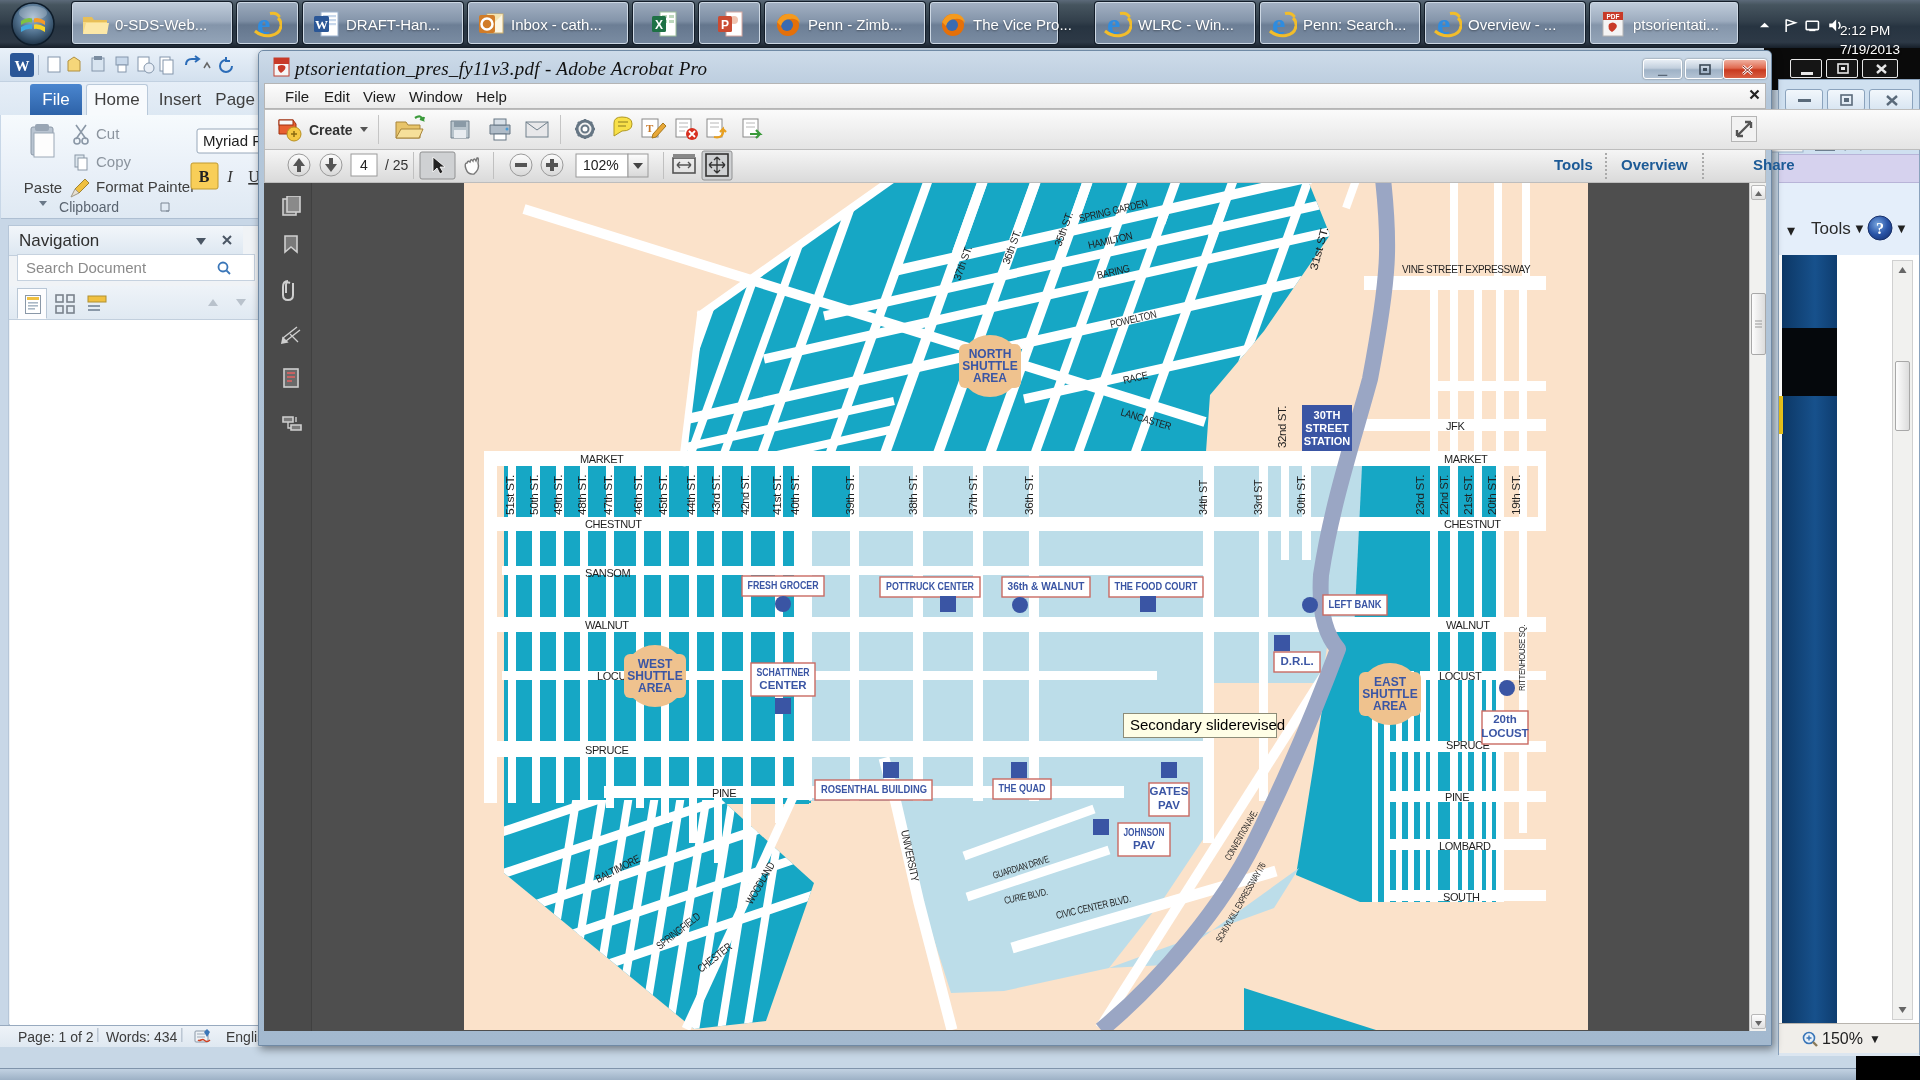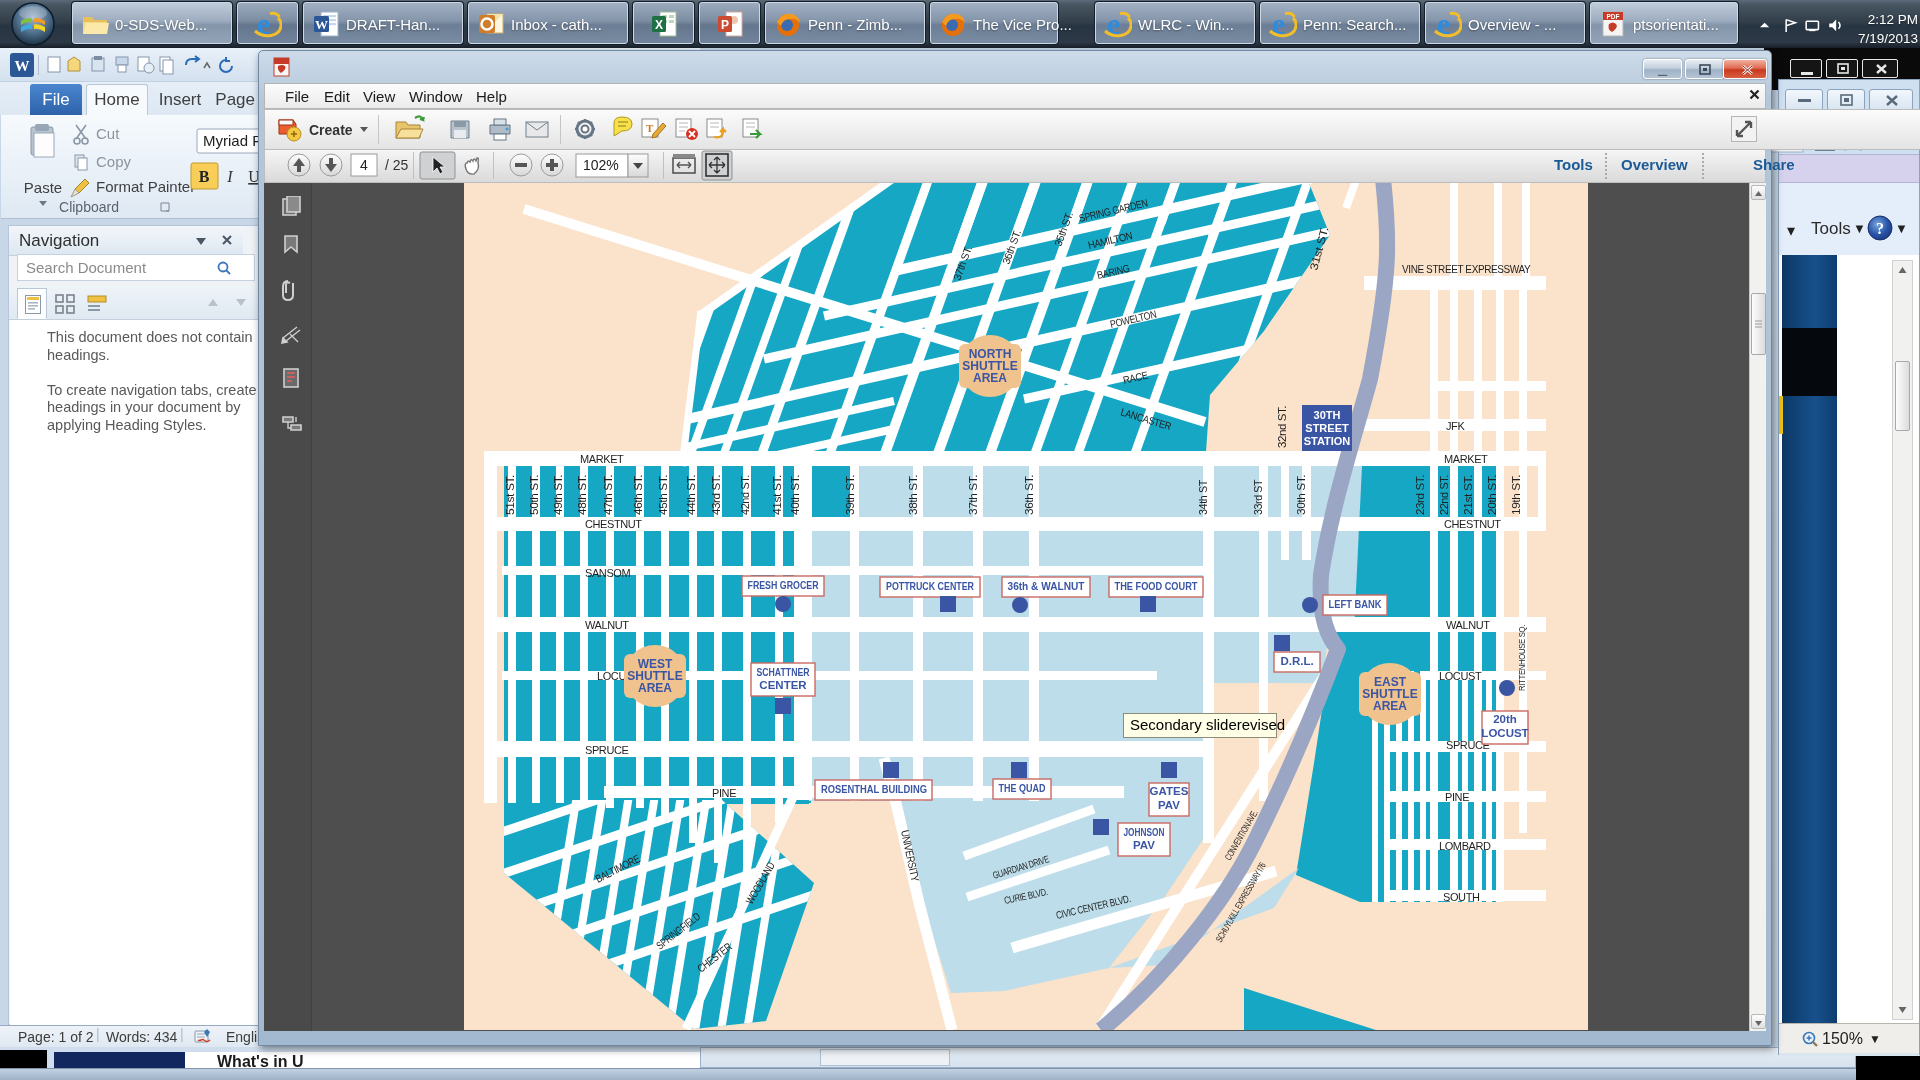--- a/index.html
+++ b/index.html
@@ -11,21 +11,21 @@
 .tbtn { position:absolute; top:2px; height:42px; border-radius:3px;
   background:linear-gradient(#a2b0c2 0%, #8495aa 45%, #6c7e95 55%, #7a8ca2 100%);
   border:1px solid #cdd8e4; box-shadow:0 0 0 1px #141e2a; color:#fff; font-size:15px; }
 .tbtn.lit { background:linear-gradient(#bECBDA 0%, #9dacbf 45%, #8495aa 55%, #93a4b8 100%); }
 .tbtn .lbl { position:absolute; left:42px; top:13px; white-space:nowrap; overflow:hidden; width:110px; text-shadow:0 1px 2px rgba(0,0,0,.4); font-size:15px;}
 .ic28 { position:absolute; left:8px; top:7px; width:28px; height:28px; }
 .ticon { position:absolute; top:2px; height:42px; width:60px; border-radius:3px;
   background:linear-gradient(#9baabc 0%, #7c8da3 45%, #64768d 55%, #72849b 100%);
   border:1px solid #cdd8e4; box-shadow:0 0 0 1px #141e2a; }
 .ticon .ic28 { left:16px; }
-#clock { position:absolute; right:2px; top:10px; text-align:right; font-size:13.5px; line-height:19px; color:#fff; text-shadow:0 1px 2px rgba(0,0,0,.5); width:78px;}
+#clock { position:absolute; right:2px; top:21px; text-align:left; font-size:13.5px; line-height:19px; color:#fff; text-shadow:0 1px 2px rgba(0,0,0,.5); width:78px;}
 
 #word { position:absolute; left:0; top:48px; width:700px; height:999px; background:#c8d7e7; }
 #wqat { position:absolute; left:0; top:0; width:100%; height:34px; background:linear-gradient(#e9f1f9,#d3e0ee); border-bottom:1px solid #c2d1e1;}
 #wtabs { position:absolute; left:0; top:34px; width:100%; height:33px; background:linear-gradient(#e6eef7,#dde8f3); }
 .wtab { position:absolute; top:2px; height:31px; font-size:17px; color:#3f3f3f; text-align:center; }
 #wribbon { position:absolute; left:1px; top:67px; width:698px; height:104px; background:linear-gradient(#f6fafd,#e9f0f8 55%,#dfe9f3); border-bottom:1px solid #aebfd2; }
 #wnav { position:absolute; left:8px; top:177px; width:256px; height:800px; background:#f0f3f6; border:1px solid #b6c6d8; }
 
 #acro { position:absolute; left:258px; top:50px; width:1514px; height:996px;
   background:linear-gradient(#cddbe9 0%,#b4c7da 5%, #a3b9cf 100%); border:1px solid #708aa5; border-radius:5px 5px 0 0; box-shadow:2px 3px 9px rgba(0,0,0,.45); }
@@ -157,44 +157,34 @@
             <rect x="1" y="15" width="12" height="2" fill="#8a98a8"></rect>
           </svg>
   <svg style="position:absolute;right:44px;top:12px;width:12px;height:9px">
             <path d="M6 1 L11 8 L1 8 Z" fill="#b9c2cc"></path>
           </svg>
   <svg style="position:absolute;right:16px;top:12px;width:12px;height:9px">
             <path d="M1 1 L11 1 L6 8 Z" fill="#b9c2cc"></path>
           </svg>
 </div>
 <div style="position:absolute;left:1px;top:94px;width:252px;height:705px;background:#fff;"></div>
-<div style="position:absolute;left:38px;top:103px;width:213px;font-size:14.5px;line-height:17.5px;color:#595959;">This document does not contain headings.<br><br>To create navigation tabs, create headings in your document by applying Heading Styles.</div>
       </div>
     </div>
   <div id="wstatus">
       <span style="position:absolute;left:18px;top:3px;">Page: 1 of 2</span>
 <span style="position:absolute;left:96px;top:0px;color:#b0bcca;">|</span>
 <span style="position:absolute;left:106px;top:3px;">Words: 434</span>
 <span style="position:absolute;left:180px;top:0px;color:#b0bcca;">|</span>
 <svg style="position:absolute;left:194px;top:3px;width:18px;height:16px" viewBox="0 0 18 16">
         <rect x="1" y="2" width="13" height="11" rx="1" fill="#eef2f6" stroke="#8a98a8"></rect>
         <path d="M3 5 h8 M3 8 h8" stroke="#9aa8b6"></path>
         <path d="M4 11 C 6 13 8 9 10 11 S 14 13 16 11" stroke="#d04020" stroke-width="1.4" fill="none"></path>
         <path d="M10 3 L13 0 L16 3 L13 8 Z" fill="#3a76b8"></path>
       </svg>
 <span style="position:absolute;left:226px;top:3px;">Englis</span>
-    </div>
-  <div id="botwin">
-<div style="position:absolute;left:0px;top:3px;width:47px;height:30px;background:#000;"></div>
-<span style="position:absolute;left:56px;top:6px;font-size:13px;color:#c04030;font-weight:bold;">Fil</span>
-<div style="position:absolute;left:54px;top:5px;width:131px;height:20px;background:#12275e;"></div>
-<div style="position:absolute;left:185px;top:5px;width:515px;height:20px;background:#fff;"></div>
-<span style="position:absolute;left:217px;top:6px;font-size:16px;font-weight:bold;color:#1a1a1a;">What's in U</span>
-<div style="position:absolute;left:700px;top:0px;width:1156px;height:21px;background:linear-gradient(#e8eff6,#d4e1ee);border:1px solid #9ab0c8;"></div>
-<div style="position:absolute;left:820px;top:2px;width:130px;height:17px;background:#eef2f6;border:1px solid #b0c0d2;"></div>
     </div>
   <div id="botbar"></div>
   <div id="blackbr"></div>
   <div id="blackbar">
 <div style="position:absolute;left:26px;top:11px;width:32px;height:19px;border:1.5px solid #e8e8e8;border-radius:2px;background:#151515;">
         <span style="position:absolute;left:10px;top:12px;width:12px;height:3px;background:#e8e8e8;"></span>
       </div>
 <div style="position:absolute;left:62px;top:11px;width:32px;height:19px;border:1.5px solid #e8e8e8;border-radius:2px;background:#151515;">
         <svg style="position:absolute;left:10px;top:3px" width="13" height="12">
           <rect x="1" y="1" width="10" height="9" fill="none" stroke="#e8e8e8" stroke-width="1.6"></rect>
@@ -296,20 +286,21 @@
           <rect x="1" y="1" width="10" height="9" fill="none" stroke="#3c4a58" stroke-width="1.6"></rect>
           <rect x="4" y="4" width="4" height="3" fill="#3c4a58"></rect>
         </svg>
       </div>
 <div class="wbtn" id="wbclose" style="left:1464px">
         <svg style="position:absolute;left:17px;top:4px" width="13" height="12">
           <path d="M2 2 L11 10 M11 2 L2 10" stroke="#fff" stroke-width="2.6"></path>
           <path d="M2 2 L11 10 M11 2 L2 10" stroke="#802015" stroke-width="1"></path>
         </svg>
       </div>
+<div id="acrotitle" style="left:36px">ptsorientation_pres_fy11v3.pdf - Adobe Acrobat Pro</div>
     <div id="acromenu">
         <span style="left:20px">File</span>
         <span style="left:59px">Edit</span>
         <span style="left:98px">View</span>
         <span style="left:144px">Window</span>
         <span style="left:211px">Help</span>
         <svg style="position:absolute;left:1484px;top:5px;width:11px;height:11px">
           <path d="M1.5 1.5 L9.5 9.5 M9.5 1.5 L1.5 9.5" stroke="#222" stroke-width="2.2"></path>
         </svg>
       </div>

